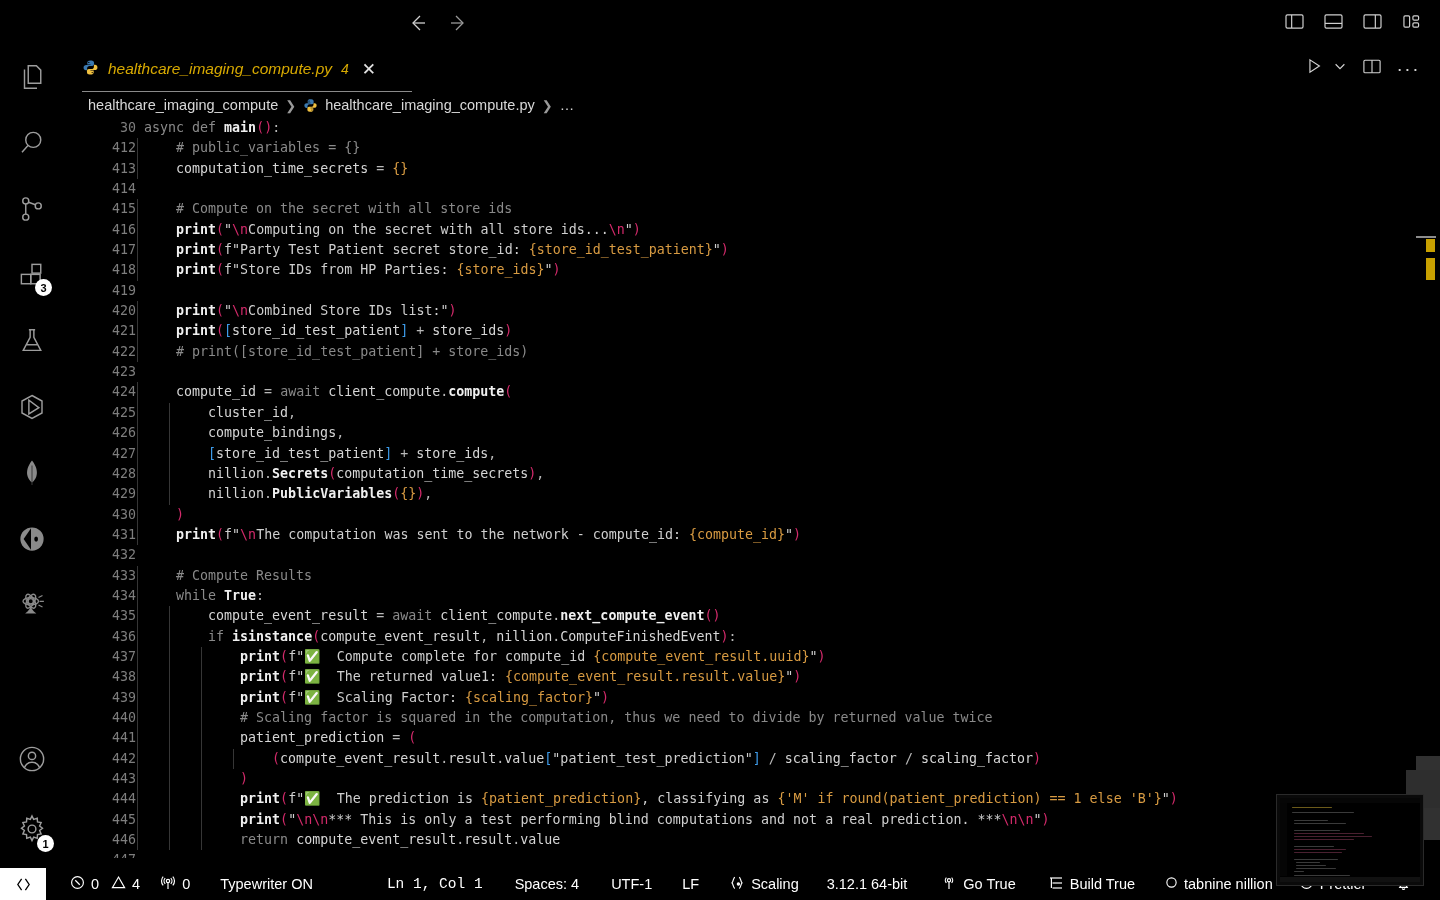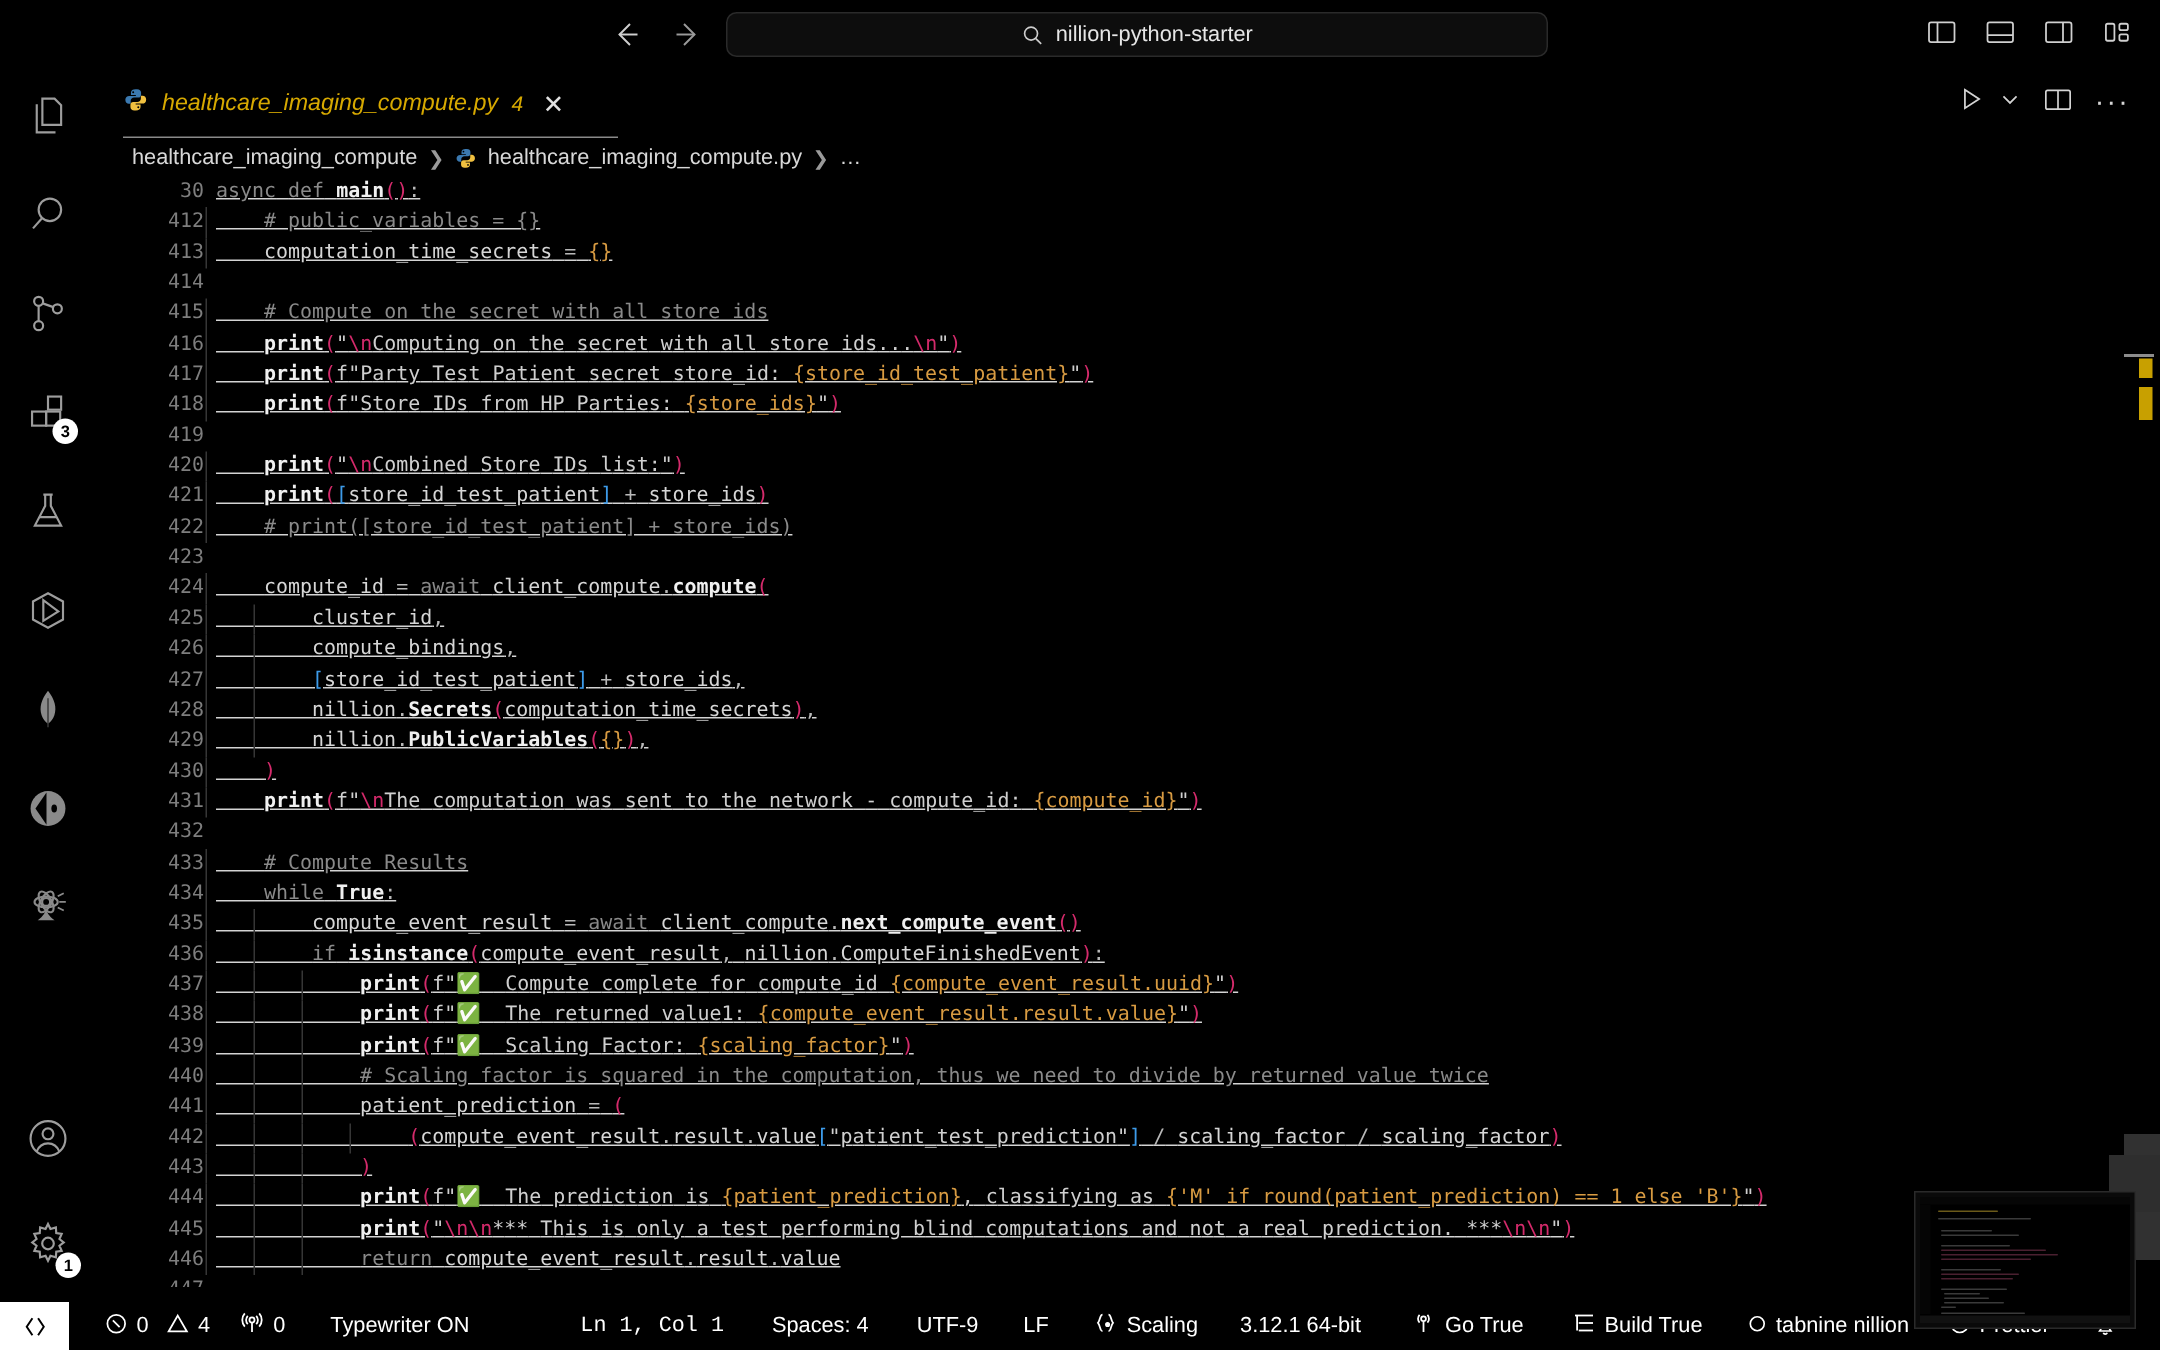--- a/index.html
+++ b/index.html
@@ -65,21 +65,21 @@
   }
   .bc-sep { color: #9a9a9a; font-size: 13px; }
   .bc-item { cursor: pointer; }
 
   
   .code-wrap { position: relative; height: 740px; overflow: hidden; }
   .code-scroll { position: absolute; inset: 0; }
   pre.code {
     font-family: "DejaVu Sans Mono", monospace;
     font-size: 13.3px; line-height: 20.35px; color: #d4d4d4;
-    white-space: pre; padding: 0; text-decoration: underline;
+    white-space: pre; padding: 0;
   }
   .ln { display: inline-block; width: 72px; text-align: right; color: #7e7e7e; margin-right: 0; }
   .row { display: block; height: 20.35px; }
   .sticky { background: #000; position: relative; z-index: 5; }
 
   
   .t-kw      { color: #8a8a8a; }
   .t-id      { color: #d6d6d6; }
   .t-idb     { color: #f0f0f0; font-weight: bold; }
   .t-com     { color: #8a8a8a; }
@@ -139,29 +139,20 @@
             <path d="M14 4 L7 11 L14 18"></path>
             <path d="M7 11 H19"></path>
           </svg>
       </div>
       <div class="nav-arrow dim">
         <svg width="22" height="22" viewBox="0 0 22 22" fill="none" stroke="currentColor" stroke-width="1.3">
             <path d="M8 4 L15 11 L8 18"></path>
             <path d="M15 11 H3"></path>
           </svg>
       </div>
-    </div>
-    <div class="qinput">
-      <span class="q-ico">
-        <svg width="15" height="15" viewBox="0 0 16 16" fill="none" stroke="currentColor" stroke-width="1.2">
-            <circle cx="6.8" cy="6.8" r="4.6"></circle>
-            <path d="M10.2 10.4 L14 14.2"></path>
-          </svg>
-      </span>
-      <span>nillion-python-starter</span>
     </div>
     <div class="layout-icons">
       <div class="li">
         <svg width="19" height="17" viewBox="0 0 20 18" fill="none" stroke="currentColor" stroke-width="1.25">
             <rect x="1" y="2" width="18" height="14" rx="1.5"></rect>
             <path d="M7 2 V16"></path>
           </svg>
       </div>
       <div class="li">
         <svg width="19" height="17" viewBox="0 0 20 18" fill="none" stroke="currentColor" stroke-width="1.25">
@@ -416,21 +407,21 @@
             <path d="M8 7.7 L8 14"></path>
           </svg>
       </span>
       <span>0</span>
     </div>
 
     <div class="sb-item" style="margin-left:10px">Typewriter ON</div>
 
     <div class="sb-item sb-gap-r">Ln 1, Col 1</div>
     <div class="sb-item" style="margin-left:12px">Spaces: 4</div>
-    <div class="sb-item" style="margin-left:12px">UTF-9</div>
+    <div class="sb-item" style="margin-left:12px">UTF-1</div>
     <div class="sb-item" style="margin-left:10px">LF</div>
 
     <div class="sb-item" style="margin-left:10px">
       <span>
         <svg width="16" height="16" viewBox="0 0 16 16" fill="none" stroke="currentColor" stroke-width="1.2">
             <path d="M6 2.4 C4.2 2.4 4.6 6 3 7.9 C4.6 9.8 4.2 13.4 6 13.4"></path>
             <path d="M10 2.4 C11.8 2.4 11.4 6 13 7.9 C11.4 9.8 11.8 13.4 10 13.4"></path>
             <circle cx="9.4" cy="9" r="1.1" fill="currentColor"></circle>
           </svg>
       </span>

